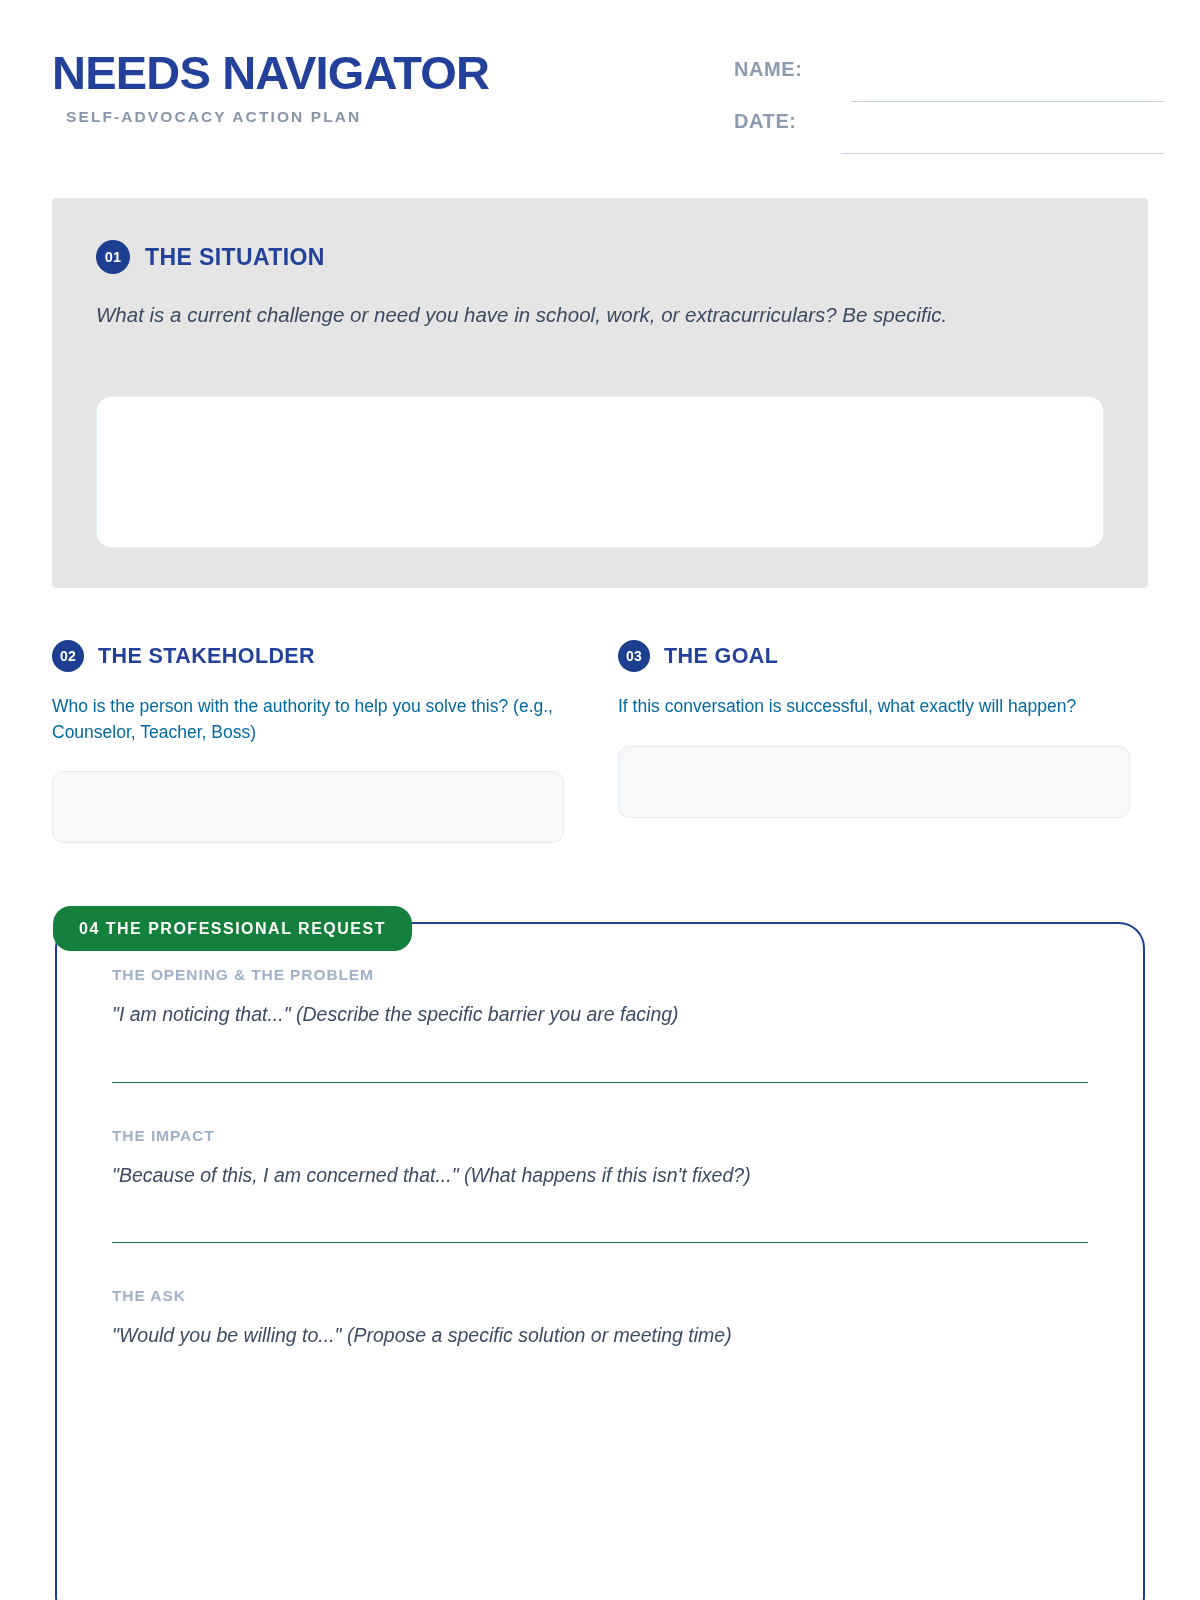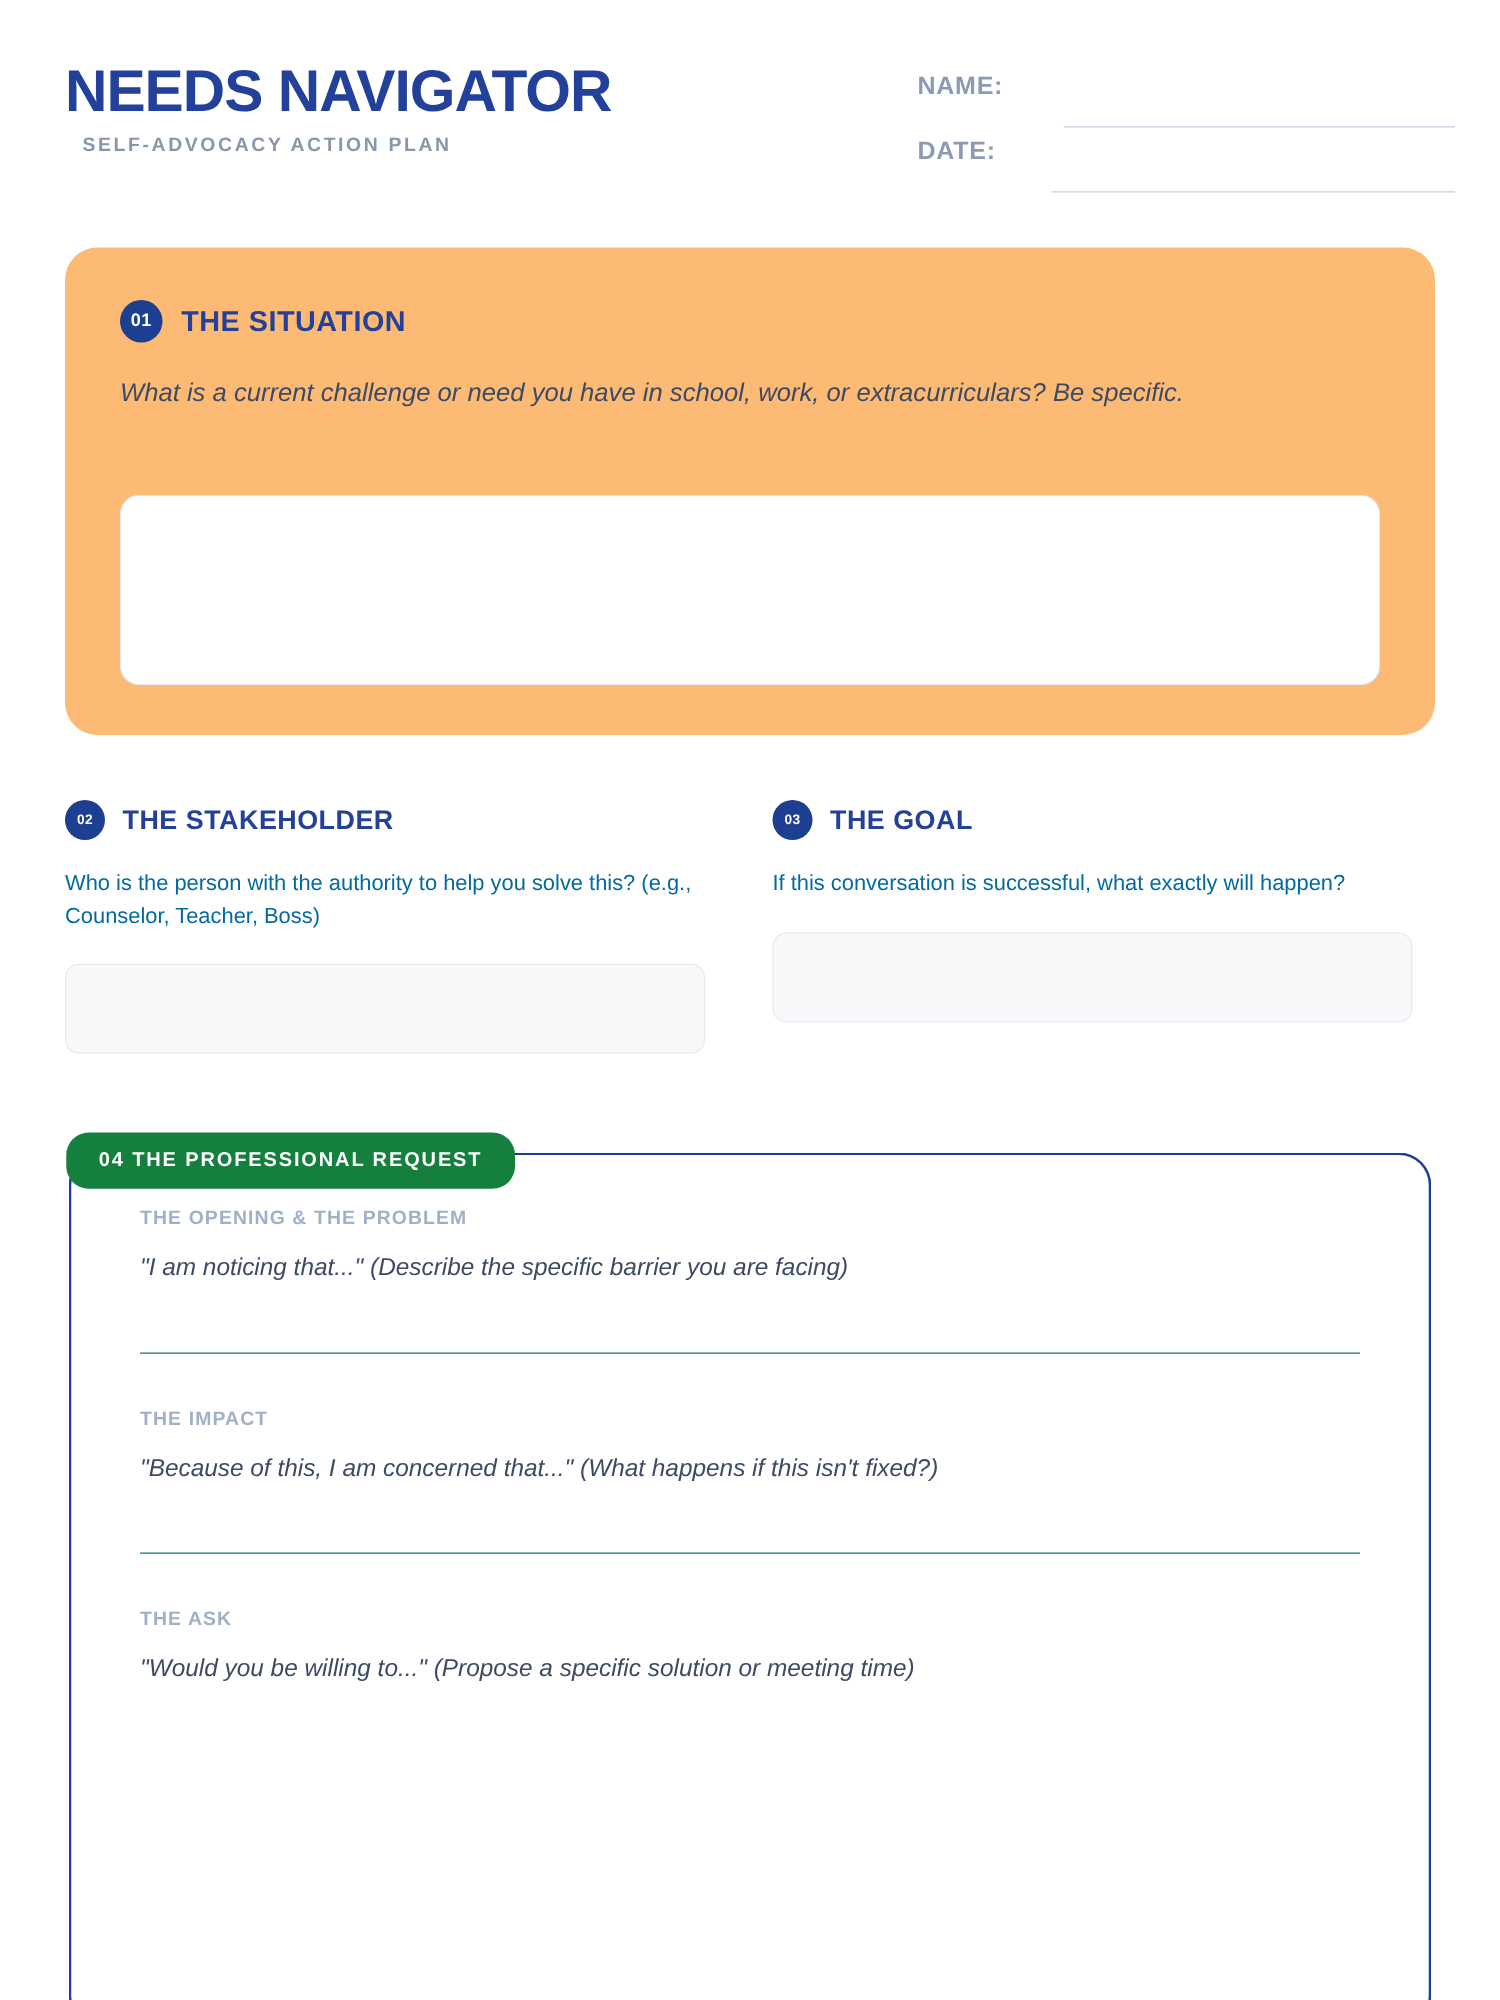--- a/index.html
+++ b/index.html
@@ -83,22 +83,22 @@
   .meta-row.date .meta-label { letter-spacing: 0.6px; }
   .meta-row.date .meta-line { margin-left: 12px; }
 
   
   .panel-situation {
     position: absolute;
     left: 52px;
     top: 198px;
     width: 1096px;
     height: 390px;
-    background: #fdba74;
-    border-radius: 26px;
+    background: #e5e5e5;
+    border-radius: 4px;
     padding: 42px 68px 40px 44px;
   }
 
   .sec-head {
     display: flex;
     align-items: center;
     gap: 15px;
   }
 
   .badge-num {
@@ -152,21 +152,21 @@
     width: 1096px;
     display: flex;
     gap: 54px;
   }
 
   .col {
     width: 512px;
   }
 
   .col .sec-head { gap: 14px; }
-  .col .badge-num { width: 32px; height: 32px; font-size: 11px; }
+  .col .badge-num { width: 32px; height: 32px; font-size: 14px; }
   .col .sec-title { font-size: 21.5px; }
 
   .prompt-plain {
     margin-top: 22px;
     font-size: 17.5px;
     line-height: 1.46;
     color: #0369a1;
   }
 
   .write-box-sm {

